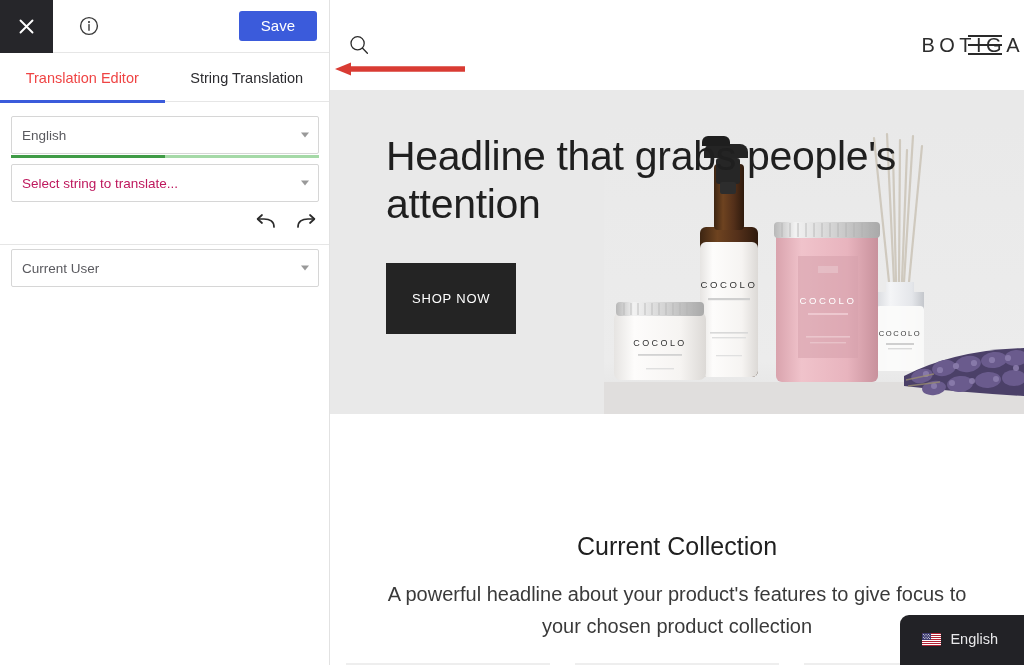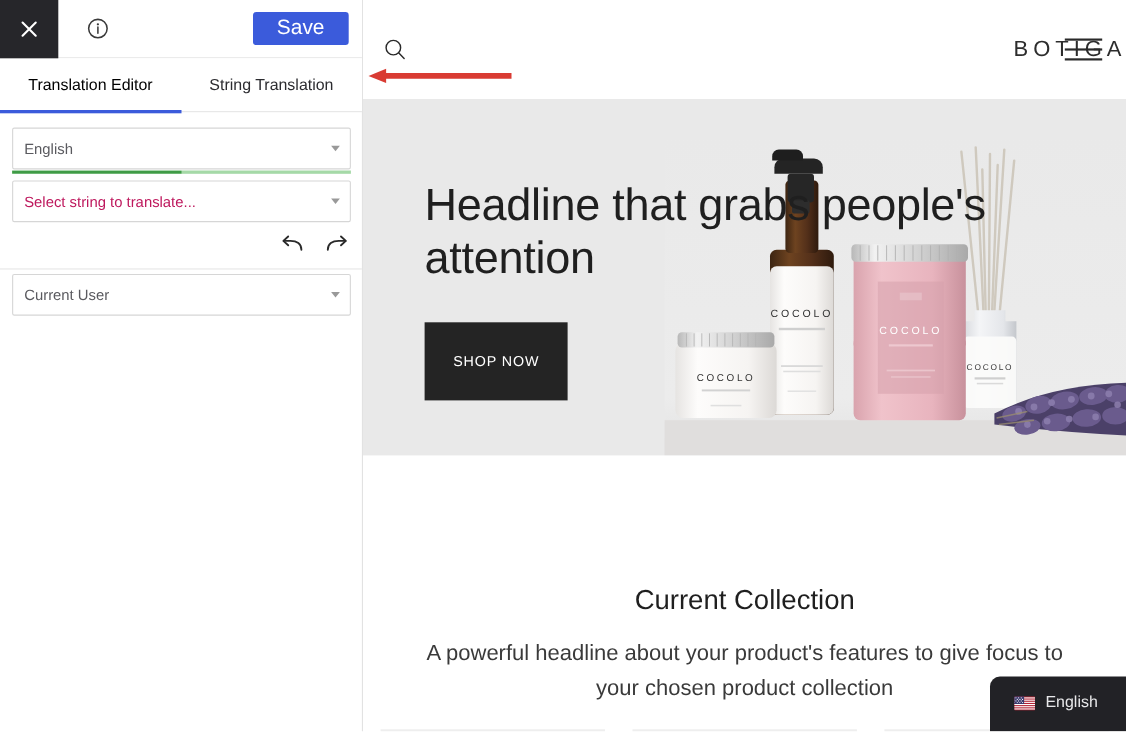--- a/index.html
+++ b/index.html
@@ -30,34 +30,34 @@
     cursor: pointer; flex: 0 0 53px;
   }
   .close-btn svg { display: block; }
   .info-btn {
     width: 44px; display: flex; align-items: center; justify-content: center;
     cursor: pointer; margin-left: 14px;
   }
   .topbar-spacer { flex: 1; }
   .save-btn {
     background: #3b5bdb; color: #fff;
-    font-size: 19px; font-weight: 400;
+    font-size: 15px; font-weight: 400;
     border: none; border-radius: 3px;
     padding: 0 22px; height: 30px; margin: auto 12px auto 0;
     cursor: pointer; font-family: "Liberation Sans", sans-serif;
     line-height: 30px;
   }
 
   .tabs { display: flex; height: 49px; border-bottom: 1px solid #e6e6e6; background:#fff; }
   .tab {
     flex: 1; display: flex; align-items: center; justify-content: center;
     font-size: 14.5px; color: #2c2c30; cursor: pointer;
     position: relative; height: 49px;
   }
-  .tab.active { color: #000000; }
+  .tab.active { color: #ef4444; }
   .tab.active::after {
     content: ""; position: absolute; left: 0; right: 0; bottom: -1px;
     height: 3px; background: #3b5bdb;
   }
 
   .sb-section { padding: 14px 11px 0 11px; }
   .field-wrap { position: relative; margin-bottom: 0; }
   .select-box {
     width: 308px; height: 38px;
     border: 1px solid #d6d6d6; border-radius: 2px;
@@ -116,21 +116,21 @@
   
   .red-arrow {
     position: absolute; left: 3px; top: 61px; width: 136px; height: 16px;
     z-index: 5; pointer-events: none;
   }
 
   
   .hero {
     height: 324px; background: #e9e9e9; position: relative; overflow: hidden;
   }
-  .hero-copy { position: absolute; left: 56px; top: 72px; width: 560px; z-index: 3; }
+  .hero-copy { position: absolute; left: 56px; top: 42px; width: 560px; z-index: 3; }
   .hero-title {
     font-size: 41px; line-height: 1.18; color: #1f1f1f; font-weight: 400;
     letter-spacing: -0.3px;
   }
   .shop-btn {
     margin-top: 34px; display: inline-block; background: #242424; color: #fff;
     font-size: 13px; letter-spacing: 0.8px; padding: 28px 26px;
     cursor: pointer; border: none; font-family: "Liberation Sans", sans-serif;
   }
   .hero-products {

